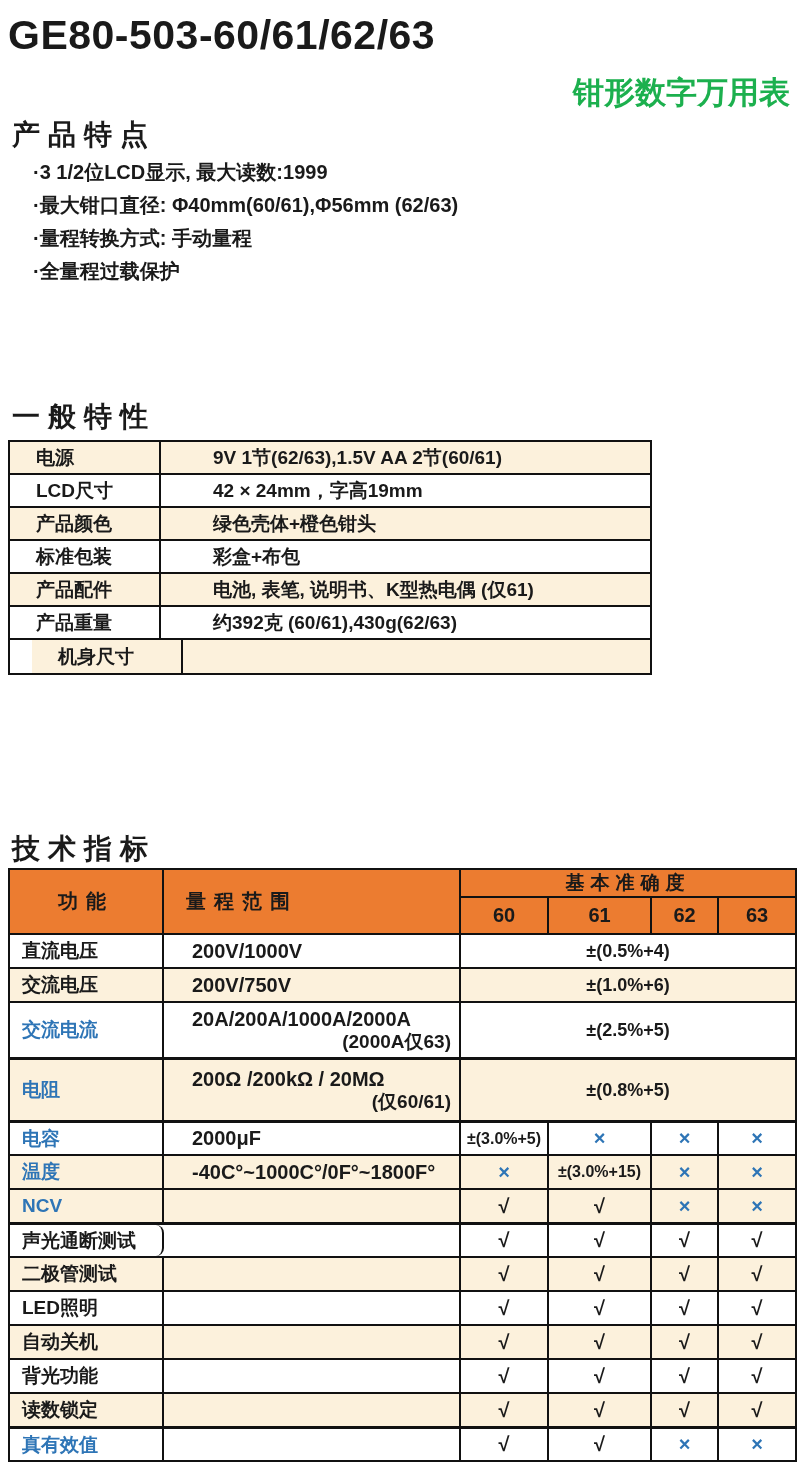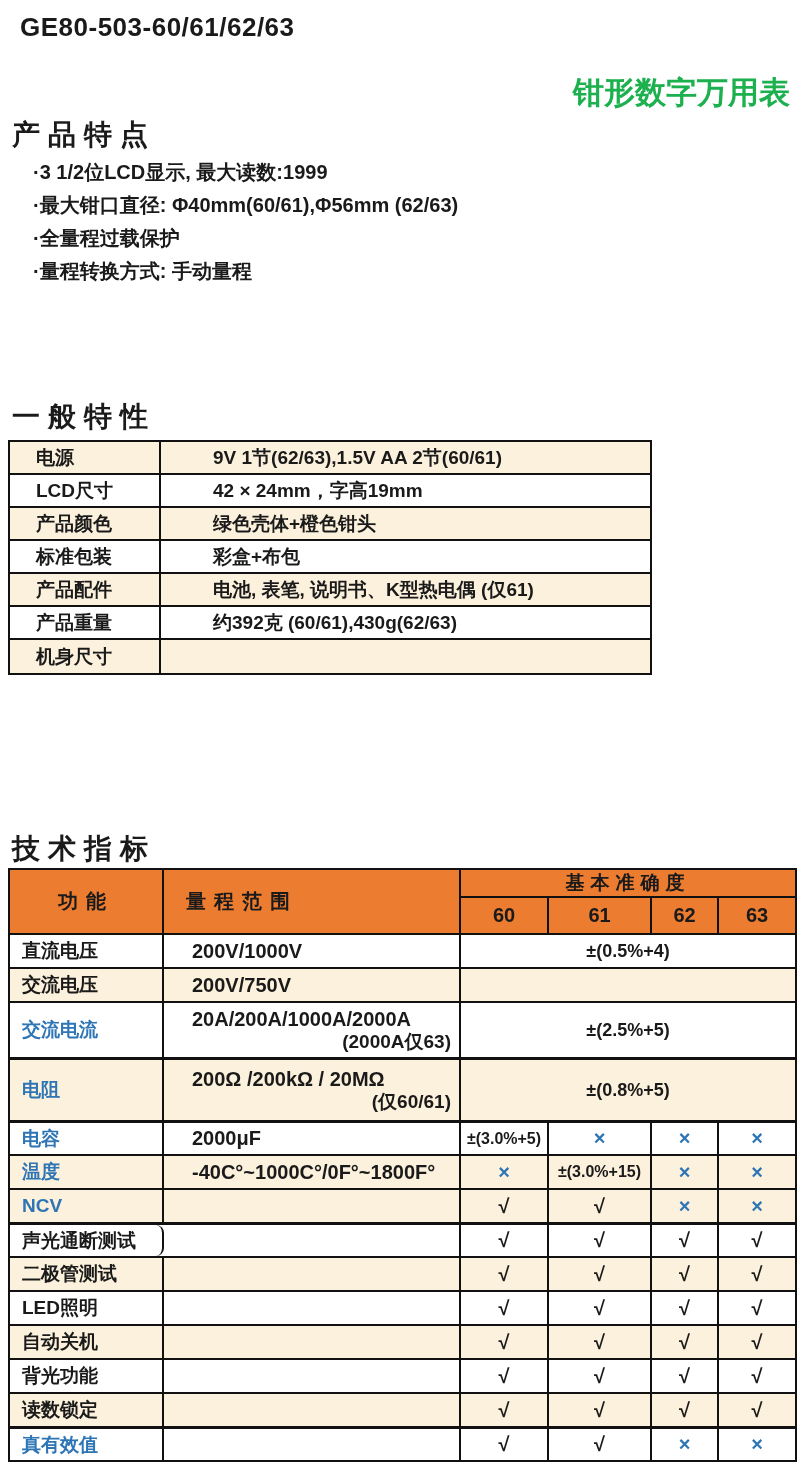--- a/index.html
+++ b/index.html
@@ -2,34 +2,34 @@
 <html><head>
 <meta charset="utf-8">
 <style>
   * { margin:0; padding:0; box-sizing:border-box; }
   body { background:#fff; }
   .page {
     position:relative; width:800px; height:1463px; background:#ffffff;
     font-family:"Liberation Sans","DejaVu Sans",sans-serif;
     font-weight:700; color:#1a1a1a; overflow:hidden;
   }
-  .model-title { position:absolute; left:20px; top:12px; font-size:26px; letter-spacing:.5px; }
+  .model-title { position:absolute; left:8px; top:12px; font-size:41px; letter-spacing:.5px; }
   .subtitle    { position:absolute; right:10px; top:72px; font-size:31px; color:#1cb04e; }
   .sec-title   { position:absolute; left:12px; font-size:28px; letter-spacing:8px; }
   #feat-title  { top:116px; }
   #gen-title   { top:398px; }
   #spec-title  { top:830px; }
 
   .features { position:absolute; left:33px; top:162px; list-style:none; }
   .features li { font-size:20px; line-height:21px; margin-bottom:12px; }
 
   
   .gen-table { position:absolute; left:8px; top:440px; width:644px; border:2px solid #111; }
   .gen-row { display:flex; height:33px; border-bottom:2px solid #111; background:#fff; }
-  .gen-row:last-child { border-bottom:none; }
+  .gen-row:last-child { border-bottom:none;margin-left:22px; }
   .gen-row.cream { background:#fcf1dc; }
   .gen-label { width:151px; border-right:2px solid #111; display:flex; align-items:center;
                padding-left:26px; font-size:19px; }
   .gen-value { flex:1; display:flex; align-items:center; padding-left:52px; font-size:19px; }
 
   
   .spec-table { position:absolute; left:8px; top:868px; width:789px; border:2px solid #111; background:#f97316; }
   .spec-header { display:flex; background:#ec7c30; }
   .h-func  { width:154px; height:63px; border-right:2px solid #111; display:flex; align-items:center;
              justify-content:center; font-size:20px; letter-spacing:8px; }
@@ -63,22 +63,22 @@
 
 <div class="page">
 
   <div class="model-title">GE80-503-60/61/62/63</div>
   <div class="subtitle">钳形数字万用表</div>
 
   <div class="sec-title" id="feat-title">产品特点</div>
   <ul class="features">
     <li>·3 1/2位LCD显示, 最大读数:1999</li>
     <li>·最大钳口直径: Φ40mm(60/61),Φ56mm (62/63)</li>
+    <li>·量程转换方式: 手动量程</li>
     <li>·全量程过载保护</li>
-    <li>·量程转换方式: 手动量程</li>
   </ul>
 
   <div class="sec-title" id="gen-title">一般特性</div>
   <div class="gen-table">
     <div class="gen-row cream">
       <div class="gen-label">电源</div>
       <div class="gen-value">9V 1节(62/63),1.5V AA 2节(60/61)</div>
     </div>
     <div class="gen-row">
       <div class="gen-label">LCD尺寸</div>
@@ -128,20 +128,21 @@
         <span class="rmain">200V/1000V</span>
       </div>
       <div class="c c-acc" style="color: rgb(26, 26, 26);">±(0.5%+4)</div>
     </div>
 
     <div class="trow cream">
       <div class="c c-name" style="color: rgb(26, 26, 26);">交流电压</div>
       <div class="c c-range">
         <span class="rmain">200V/750V</span>
       </div>
+      <div class="c c-acc" style="color: rgb(26, 26, 26);">±(1.0%+6)</div>
     </div>
 
     <div class="trow t56">
       <div class="c c-name" style="color: rgb(46, 117, 182);">交流电流</div>
       <div class="c c-range">
         <span class="rmain">20A/200A/1000A/2000A</span>
         <span class="rnote">(2000A仅63)</span>
       </div>
       <div class="c c-acc" style="color: rgb(26, 26, 26);">±(2.5%+5)</div>
     </div>

